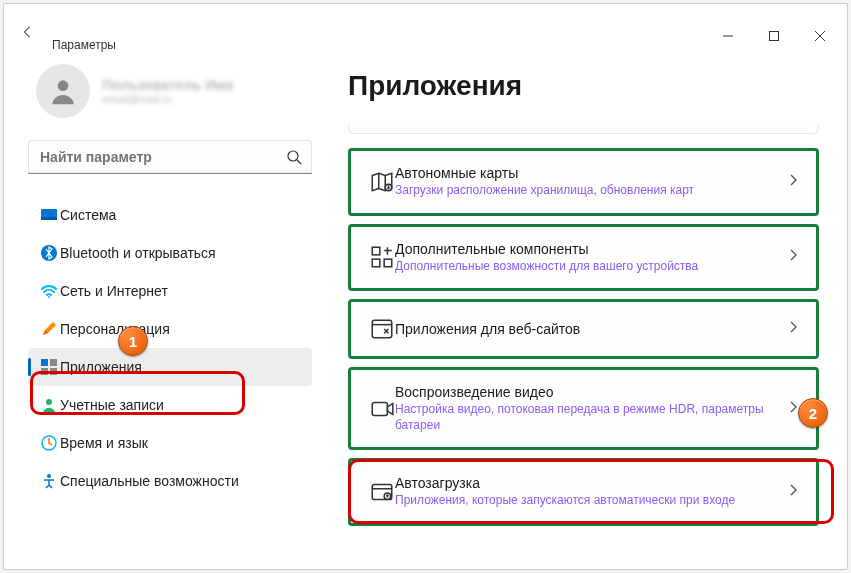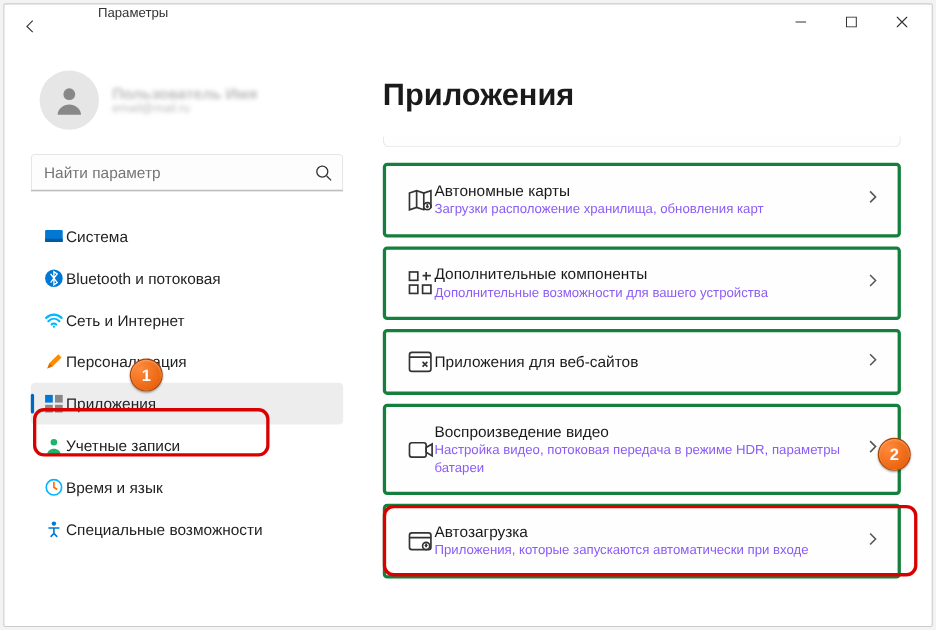--- a/index.html
+++ b/index.html
@@ -1,33 +1,33 @@
 <!DOCTYPE html>
 <html><head>
 <meta charset="utf-8">
 <style>
 * { box-sizing: border-box; margin: 0; padding: 0; font-family: "Segoe UI", sans-serif; }
 body { background: #f3f3f3; width: 851px; height: 573px; overflow: hidden; position: relative; }
 .window { background: #fff; border: 1px solid #ccc; width: 845px; height: 567px; position: absolute; top: 3px; left: 3px; display: flex; flex-direction: column; border-radius: 2px; }
-.titlebar { display: flex; align-items: flex-start; height: 48px; padding: 0 4px; gap: 37px; }
+.titlebar { display: flex; align-items: flex-end; height: 48px; padding: 0 4px; }
 .back-btn { width: 40px; height: 40px; display: flex; align-items: center; justify-content: center; cursor: pointer; border-radius: 4px; }
 .back-btn svg { width: 14px; height: 14px; }
 .title { font-size: 12px; color: #333; margin-left: 4px; }
 .win-controls { margin-left: auto; display: flex; }
 .win-btn { width: 46px; height: 32px; display: flex; align-items: center; justify-content: center; cursor: pointer; color: #555; }
 .win-btn svg { width: 10px; height: 10px; }
 .body { flex: 1; display: flex; overflow: hidden; }
 .sidebar { width: 320px; padding: 8px 12px 0 24px; overflow: hidden; }
 .profile { display: flex; align-items: center; gap: 12px; margin-bottom: 18px; padding: 4px 8px; }
 .avatar { width: 54px; height: 54px; border-radius: 50%; background: #e6e6e6; display: flex; align-items: center; justify-content: center; }
 .avatar svg { width: 32px; height: 32px; fill: #888; }
 .profile-text .name { font-size: 14px; font-weight: 600; color: #bbb; filter: blur(2px); }
 .profile-text .email { font-size: 11px; color: #bbb; filter: blur(2px); }
 .search { position: relative; margin-bottom: 22px; }
-.search input { width: 100%; height: 34px; border: none; border-bottom: 1px solid #888; background: #fdfdfd; padding: 0 36px 0 12px; font-size: 14px; outline: none; border-radius: 4px 4px 0 0; box-shadow: 0 0 0 1px #e5e5e5 inset; }
+.search input { width: 100%; height: 34px; border: none; border-bottom: 1px solid #888; background: #fdfdfd; padding: 0 36px 0 12px; font-size: 14px; outline: none; border-radius: 4px 4px 0 0; box-shadow: 0 0 0 1px #e5e5e5 inset; font-weight: bold; }
 .search .icon { position: absolute; right: 10px; top: 9px; width: 16px; height: 16px; color: #555; }
 .nav { list-style: none; }
 .nav li { display: flex; align-items: center; gap: 2px; height: 38px; padding: 0 12px; border-radius: 4px; cursor: pointer; font-size: 14px; color: #222; }
 .nav li.active { background: #ededed; position: relative; }
 .nav li.active::before { content: ""; position: absolute; left: 0; top: 10px; bottom: 10px; width: 3px; background: #0067c0; border-radius: 2px; }
 .nav .nicon { width: 18px; height: 18px; display: flex; align-items: center; justify-content: center; }
 .main { flex: 1; padding: 0 28px 0 24px; overflow: hidden; }
 .page-title { font-size: 28px; font-weight: 600; margin: 18px 0 22px 0; color: #1a1a1a; }
 .cards { display: flex; flex-direction: column; gap: 4px; }
 .card-stub { height: 10px; border: 1px solid #e8e8e8; border-top: none; border-radius: 0 0 6px 6px; margin-bottom: 10px; background: #fefefe; }
@@ -105,21 +105,21 @@
             </span>
           <span>Система</span>
         </li>
         <li>
           <span class="nicon">
               <svg viewBox="0 0 18 18">
                 <circle cx="9" cy="9" r="8" fill="#0078d4"></circle>
                 <path d="M6 5l6 8-3 2V3l3 2-6 8" stroke="#fff" fill="none" stroke-width="1.2"></path>
               </svg>
             </span>
-          <span>Bluetooth и потоковая</span>
+          <span>Bluetooth и открываться</span>
         </li>
         <li>
           <span class="nicon">
               <svg viewBox="0 0 18 18">
                 <path d="M2 7c4-4 10-4 14 0M4 10c3-3 7-3 10 0M7 13c1-1 3-1 4 0" stroke="#00b7ff" fill="none" stroke-width="2" stroke-linecap="round"></path>
                 <circle cx="9" cy="15" r="1" fill="#00b7ff"></circle>
               </svg>
             </span>
           <span>Сеть и Интернет</span>
         </li>

